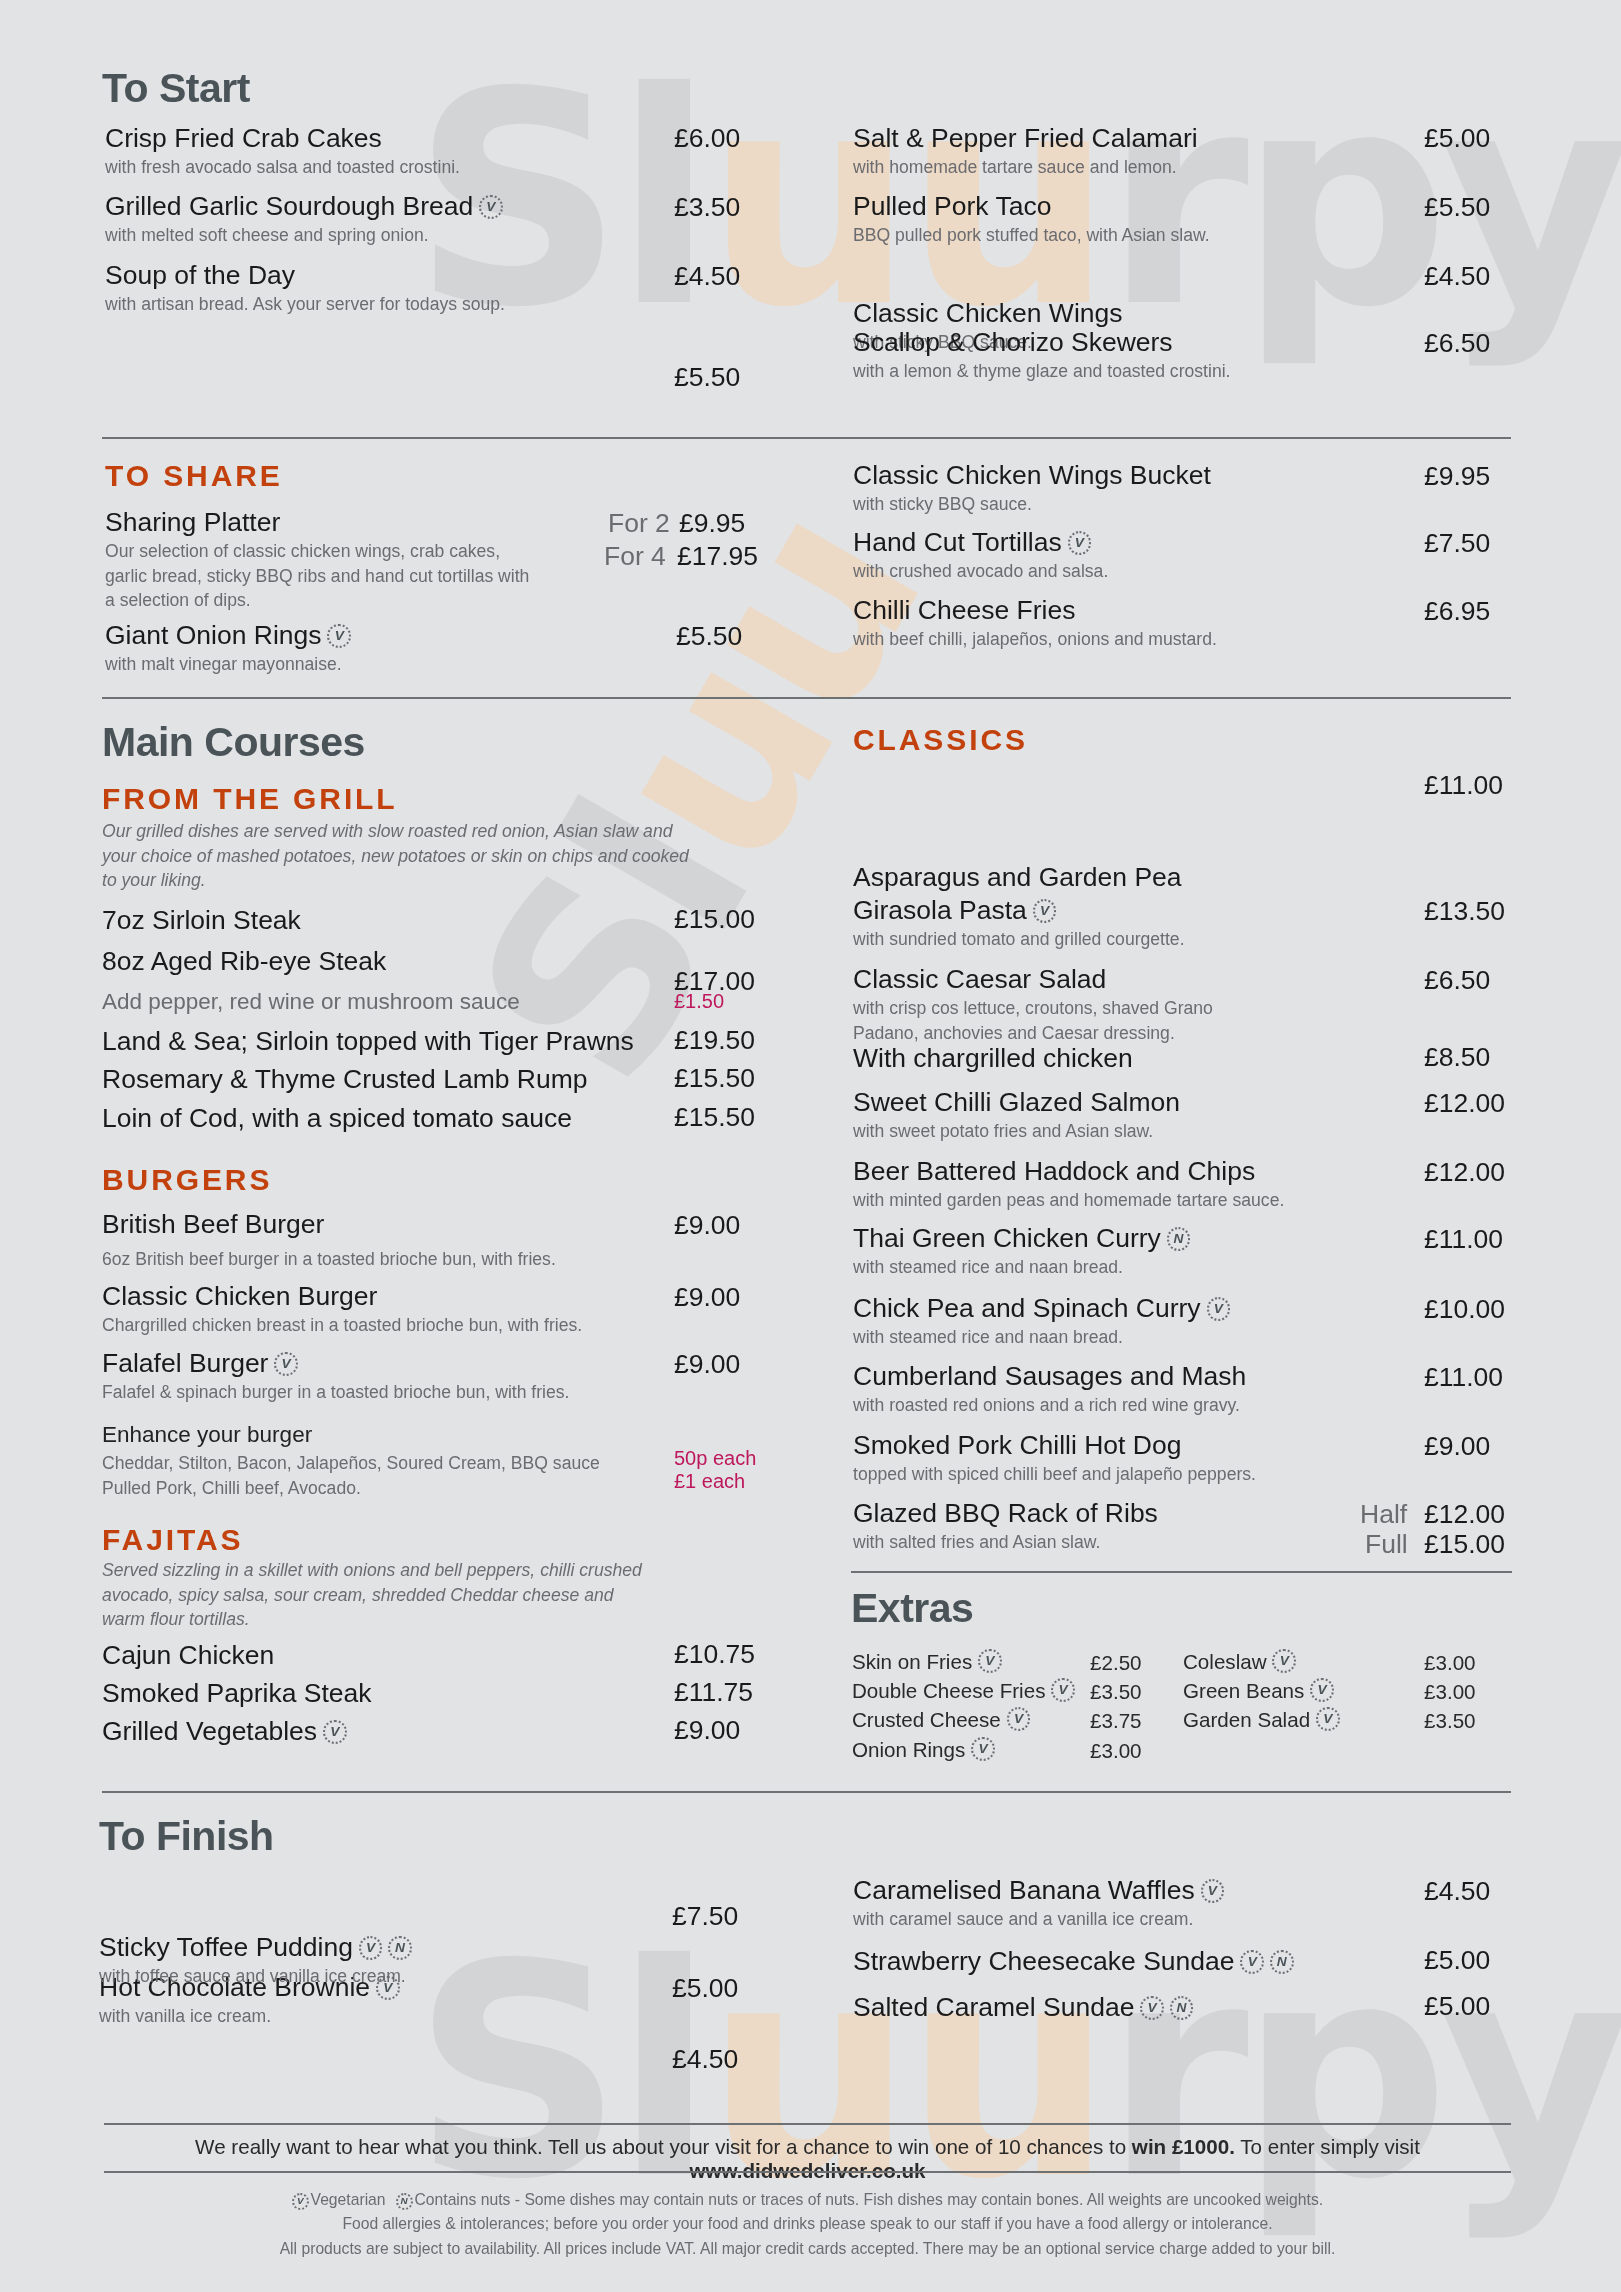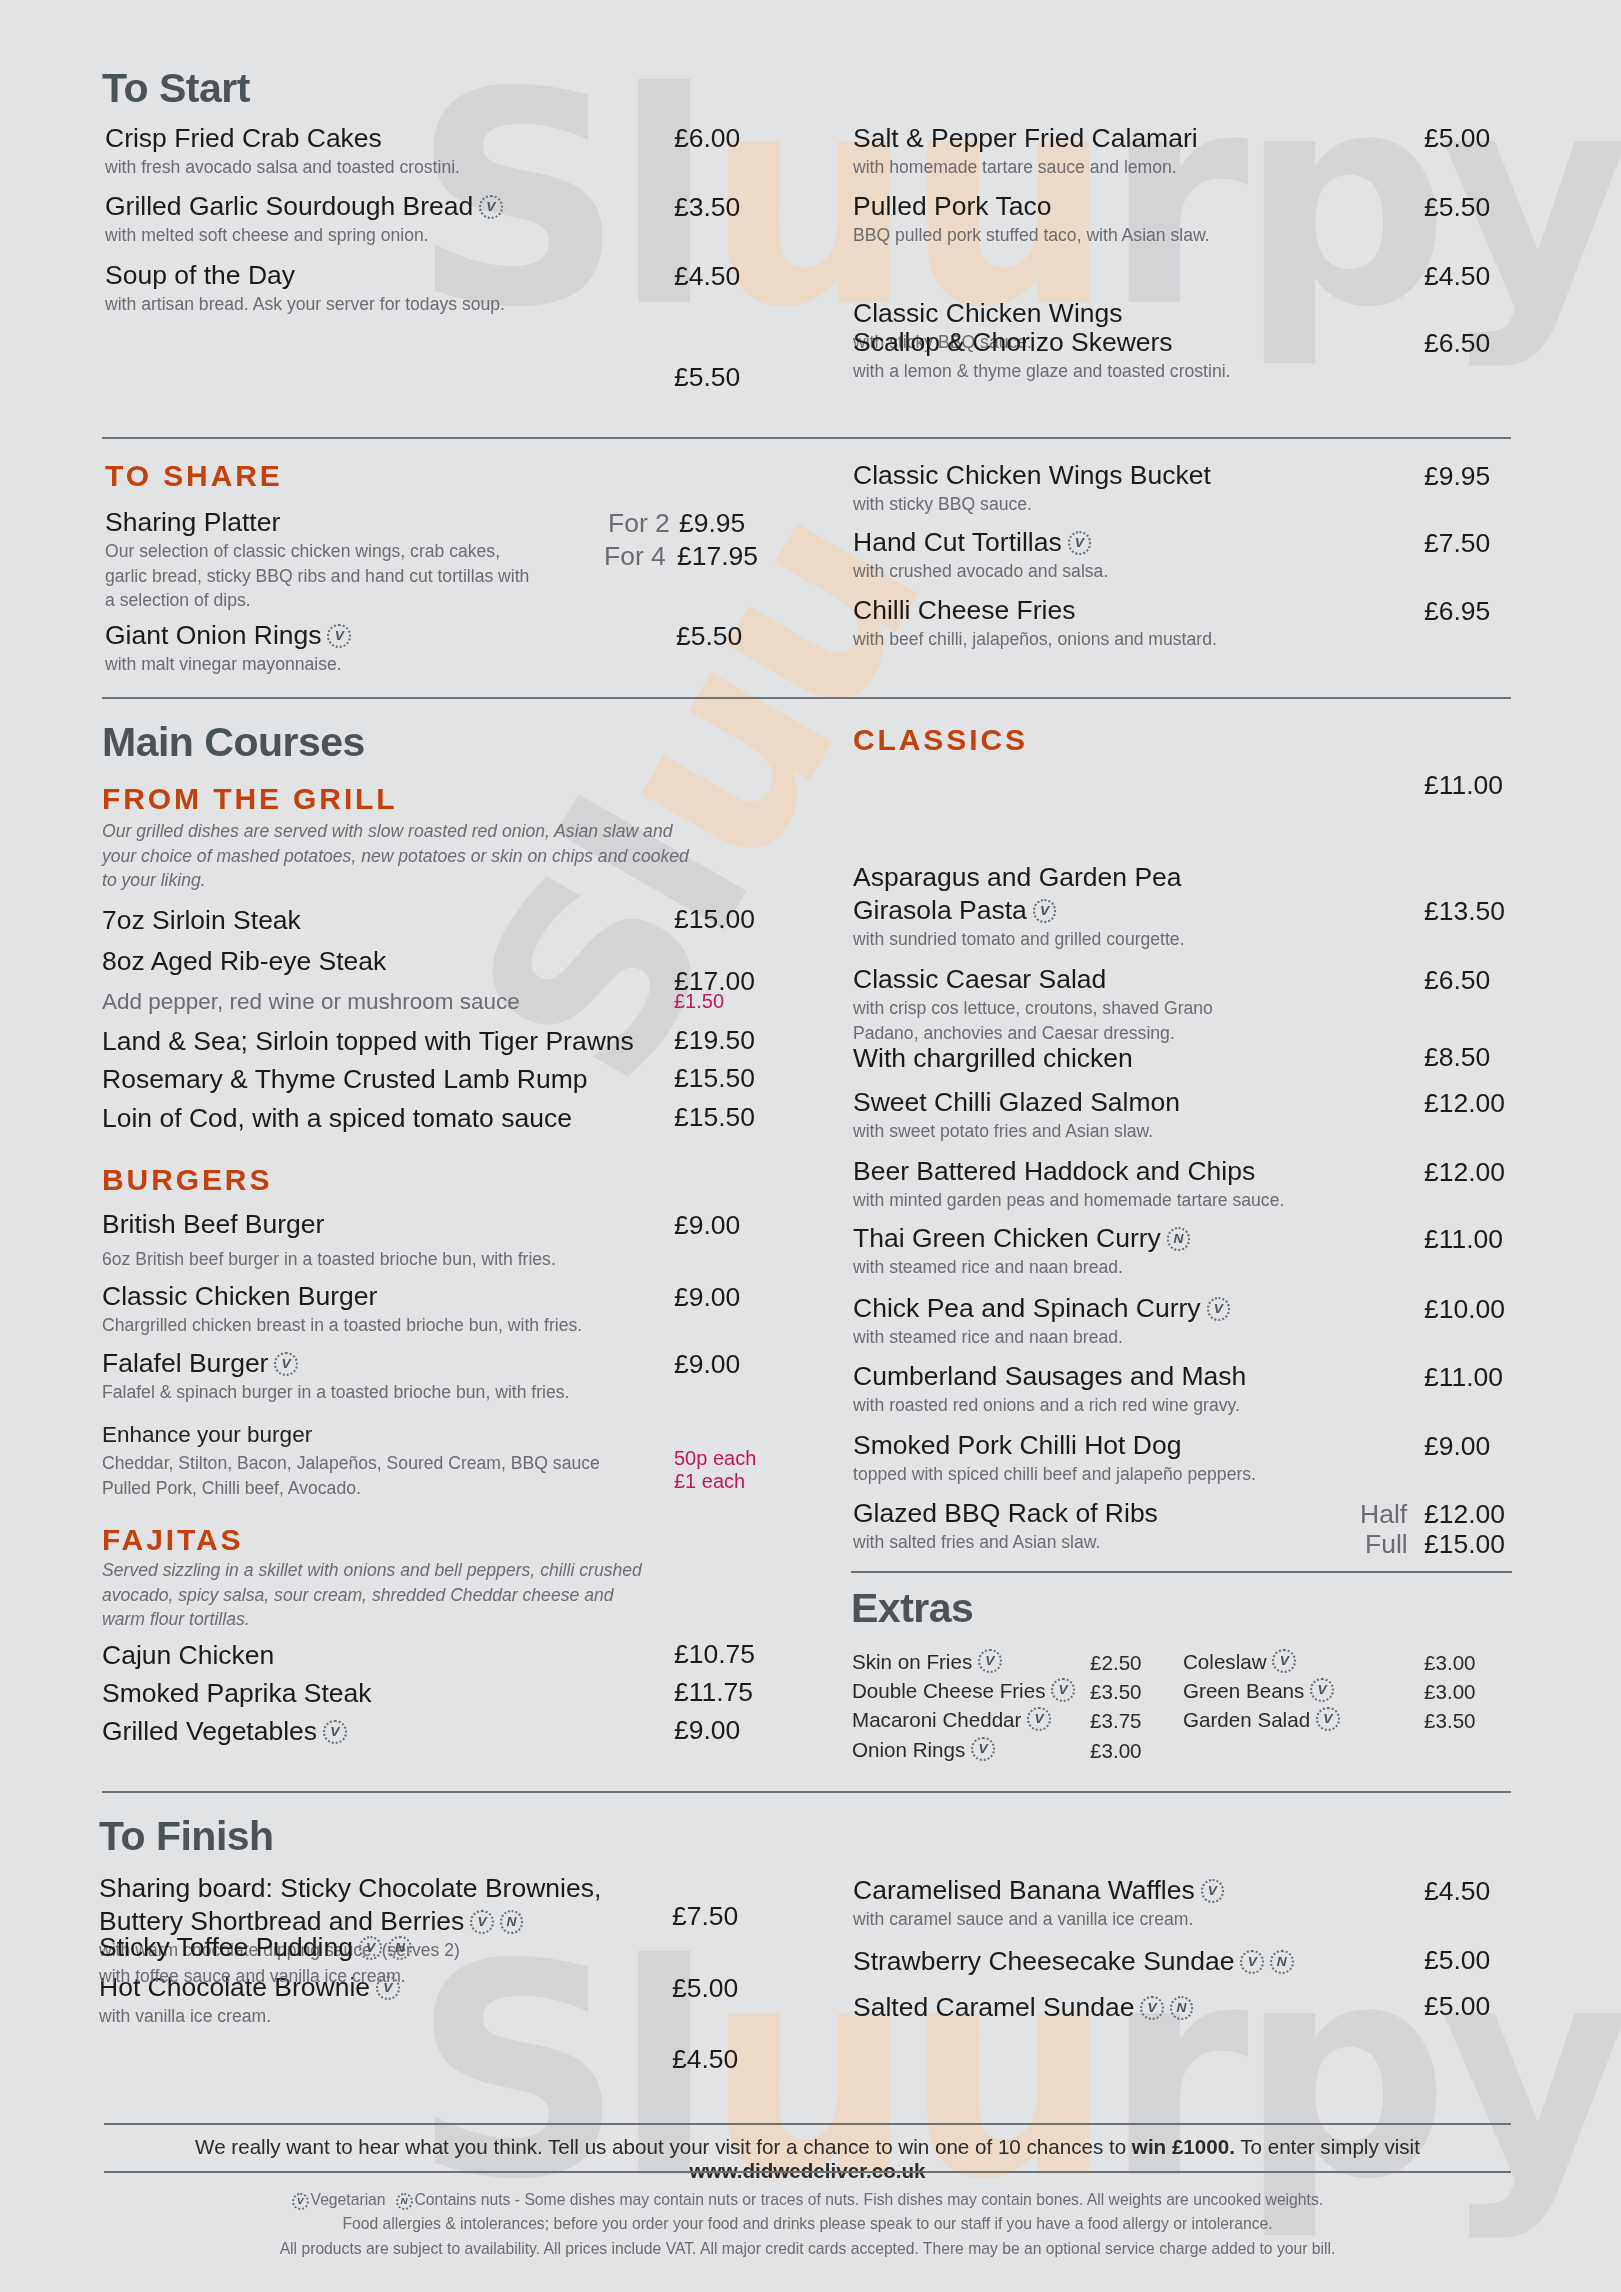--- a/index.html
+++ b/index.html
@@ -249,41 +249,36 @@
   <div class="price" style="left:1424px;top:1529px;">£15.00</div>
 
   <div class="hr" style="left:851px;top:1571px;width:661px;"></div>
 
   <div class="abs h1" style="left:851px;top:1585px;">Extras</div>
 
   <div class="extra-row" style="left:852px;top:1649px;"><span>Skin on Fries</span><span class="badge">V</span></div>
   <div class="extra-row" style="left:1090px;top:1651px;">£2.50</div>
   <div class="extra-row" style="left:852px;top:1678px;"><span>Double Cheese Fries</span><span class="badge">V</span></div>
   <div class="extra-row" style="left:1090px;top:1680px;">£3.50</div>
-  <div class="extra-row" style="left:852px;top:1707px;"><span>Macaroni Cheddar</span><span class="badge">V</span></div>
+  <div class="extra-row" style="left:852px;top:1707px;"><span>Crusted Cheese</span><span class="badge">V</span></div>
   <div class="extra-row" style="left:1090px;top:1709px;">£3.75</div>
   <div class="extra-row" style="left:852px;top:1737px;"><span>Onion Rings</span><span class="badge">V</span></div>
   <div class="extra-row" style="left:1090px;top:1739px;">£3.00</div>
 
   <div class="extra-row" style="left:1183px;top:1649px;"><span>Coleslaw</span><span class="badge">V</span></div>
   <div class="extra-row" style="left:1424px;top:1651px;">£3.00</div>
   <div class="extra-row" style="left:1183px;top:1678px;"><span>Green Beans</span><span class="badge">V</span></div>
   <div class="extra-row" style="left:1424px;top:1680px;">£3.00</div>
   <div class="extra-row" style="left:1183px;top:1707px;"><span>Garden Salad</span><span class="badge">V</span></div>
   <div class="extra-row" style="left:1424px;top:1709px;">£3.50</div>
 
   <div class="hr" style="left:102px;top:1791px;width:1409px;"></div>
 
   <div class="abs h1" style="left:99px;top:1813px;">To Finish</div>
 
-  <div class="item" style="left:99px;top:1872px;">
-    <div class="name">Sharing board: Sticky Chocolate Brownies,</div>
-    <div class="name"><span>Buttery Shortbread and Berries</span><span class="badge">V</span><span class="badge">N</span></div>
-    <div class="desc">with warm chocolate dipping sauce. (serves 2)</div>
-  </div>
   <div class="price" style="left:672px;top:1901px;">£7.50</div>
 
   <div class="item" style="left:99px;top:1971px;">
     <div class="name"><span>Hot Chocolate Brownie</span><span class="badge">V</span></div>
     <div class="desc">with vanilla ice cream.</div>
   </div>
   <div class="price" style="left:672px;top:1973px;">£5.00</div>
 
   <div class="item" style="left:99px;top:1931px;">
     <div class="name"><span>Sticky Toffee Pudding</span><span class="badge">V</span><span class="badge">N</span></div>

